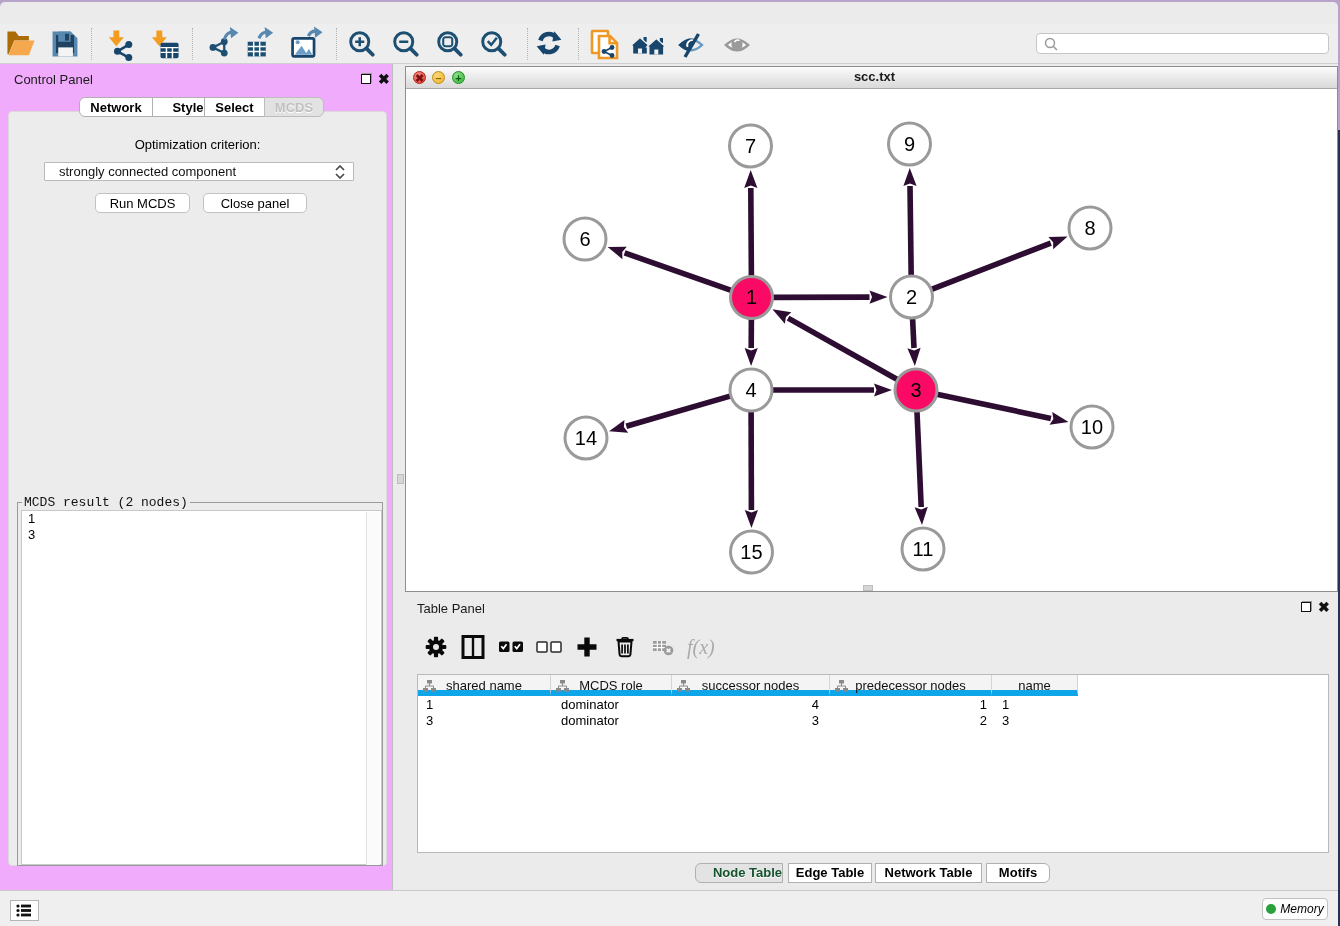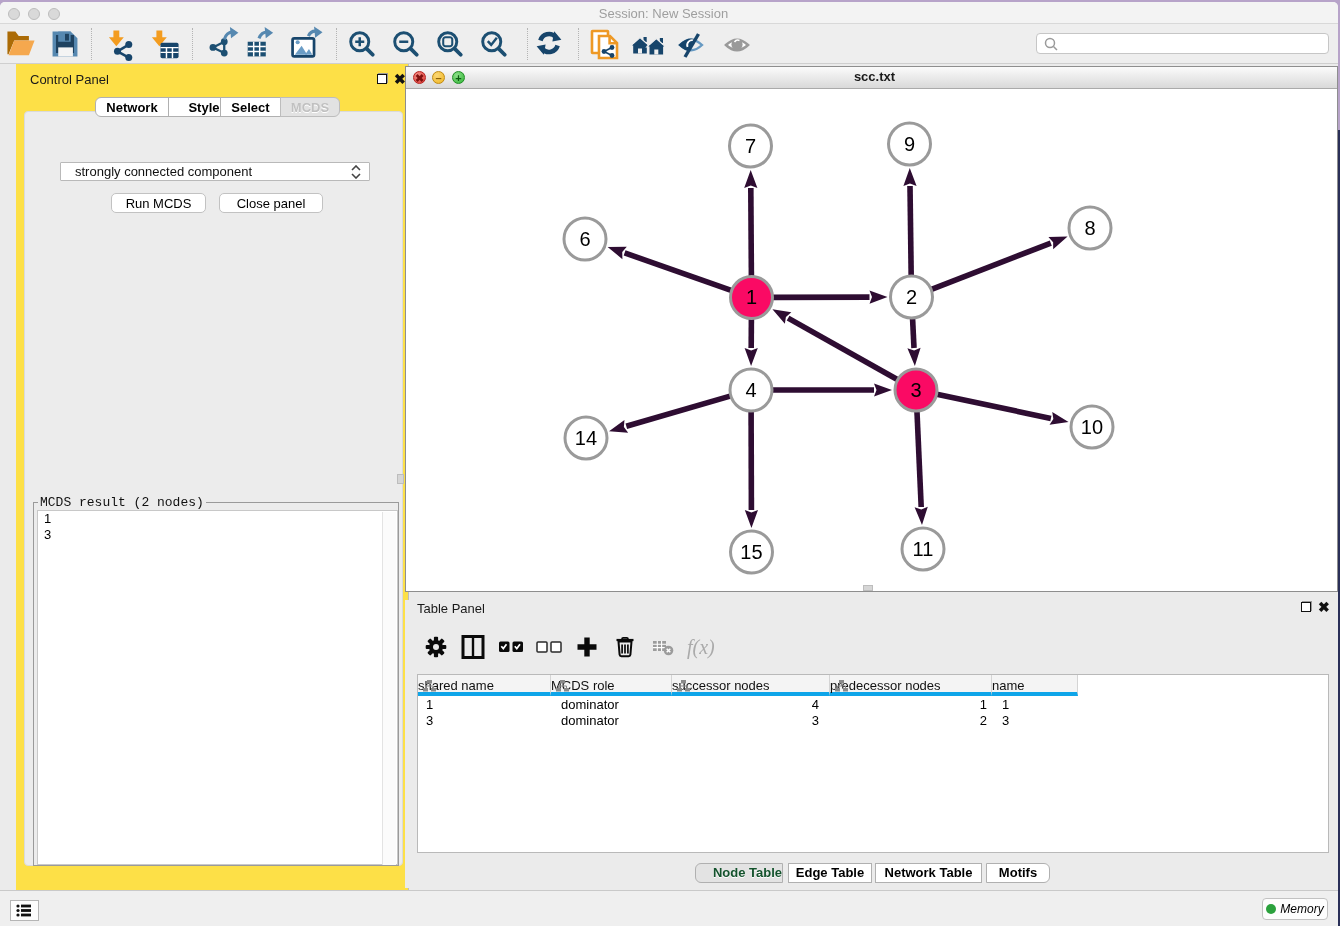--- a/index.html
+++ b/index.html
@@ -8,42 +8,42 @@
 #win { position:absolute; left:0; top:2px; width:1338px; height:924px; background:#ebebeb; border-radius:5px 5px 0 0; }
 
 #titlebar { position:absolute; left:0; top:0; width:1338px; height:22px; background:#f3f3f3; border-radius:5px 5px 0 0; border-bottom:1px solid #d8d8d8; }
 .tl { position:absolute; top:6px; width:12px; height:12px; border-radius:50%; background:#d9d9d9; border:1px solid #bdbdbd; }
 #wtitle { position:absolute; top:4px; left:0; width:1327px; text-align:center; font-size:13px; color:#9e9e9e; }
 
 #toolbar { position:absolute; left:0; top:22px; width:1338px; height:40px; background:#eeeeee; border-bottom:1px solid #cfcfcf; }
 .tsep { position:absolute; top:4px; height:32px; width:0; border-left:1px dotted #b4b4b4; }
 #searchbox { position:absolute; left:1036px; top:9px; width:293px; height:21px; background:#fff; border:1px solid #c6c6c6; border-radius:4px; }
 
-#cpanel { position:absolute; left:16px; top:62px; width:393px; height:826px; background:#fde047; border-right:1px solid #bdbdbd; }
+#cpanel { position:absolute; left:0; top:62px; width:393px; height:826px; background:#f0abfc; border-right:1px solid #bdbdbd; }
 .pheadtxt { position:absolute; font-size:13px; color:#1a1a1a; }
 .floatbtn { position:absolute; width:10px; height:10px; border:1.5px solid #111; background:#fff; box-shadow:1px -1px 0 #999; }
 .xbtn { position:absolute; font-size:14px; font-weight:bold; color:#111; line-height:10px; }
 
 .tab { position:absolute; top:33px; z-index:3; height:20px; font-size:13px; font-weight:bold; text-align:center; line-height:19px; background:#fff; border:1px solid #b0b0b0; color:#000; }
 
 #cpcontent { position:absolute; left:8px; top:47px; width:379px; height:755px; background:#ececec; border:1px solid #dadada; border-radius:4px; }
 .btn { position:absolute; background:#fff; border:1px solid #c2c2c2; border-radius:5px; font-size:13px; color:#000; text-align:center; }
 fieldset#mcds { position:absolute; left:17px; top:431px; width:366px; height:371px; border:1px solid #9a9a9a; background:#ececec; }
 fieldset#mcds legend { font-size:13px; color:#111; padding:0 2px; margin-left:4px;font-family:Liberation Mono, monospace; }
 #mcdstext { position:absolute; left:3px; top:0px; width:361px; height:355px; background:#fff; border:1px solid #c8c8c8; font-size:13px; color:#000; padding:0 0 0 6px; line-height:16px; }
 #mcdssb { position:absolute; right:1px; top:1px; width:14px; height:353px; background:#fbfbfb; border-left:1px solid #e3e3e3; }
 
 #netframe { position:absolute; left:405px; top:64px; width:933px; height:526px; border:1px solid #8e8e8e; background:#fff; }
 #nettitle { position:absolute; left:0; top:0; width:100%; height:22px; background:linear-gradient(#fbfbfb,#d9d9d9); border-bottom:1px solid #aaa; }
 #nettitle .t { position:absolute; width:100%; left:3px; text-align:center; top:2px; font-size:13px; font-weight:bold; color:#1a1a1a; }
 .mbtn { position:absolute; top:4px; width:13px; height:13px; border-radius:50%; font-size:11px; font-weight:bold; text-align:center; line-height:12px; }
 
 #tpanel { position:absolute; left:405px; top:598px; width:933px; height:288px; background:#ebebeb; }
 #ttable { position:absolute; left:12px; top:74px; width:912px; height:179px; background:#fff; border:1px solid #b9b9b9; }
-.th { position:absolute; top:0; height:21px; background:#f4f4f4; border-right:1px solid #d4d4d4; border-bottom:4px solid #0ea5e9; font-size:13px; color:#111; text-align:left; line-height:21px; }
+.th { position:absolute; top:0; height:21px; background:#f4f4f4; border-right:1px solid #d4d4d4; border-bottom:6px solid #0ea5e9; font-size:13px; color:#111; text-align:center; line-height:21px; }
 .thi { position:absolute; left:5px; top:5px; }
 .td { position:absolute; font-size:13px; color:#000; height:16px; line-height:16px; }
 
 .btab { position:absolute; top:263px; height:20px; background:#fff; border:1px solid #b0b0b0; font-size:13px; font-weight:bold; text-align:center; line-height:18px; color:#000; }
 
 #statusbar { position:absolute; left:0; top:888px; width:1338px; height:38px; background:#efefef; border-top:1px solid #c9c9c9; }
 #memb { position:absolute; right:10px; top:7px; width:66px; height:22px; background:#fdfdfd; border:1px solid #c2c2c2; border-radius:4px; font-size:12px; text-align:center; line-height:20px; color:#000;font-style:italic; }
 #listb { position:absolute; left:10px; top:9px; width:29px; height:21px; background:#fdfdfd; border:1px solid #b5b5b5; }
 </style></head>
 <body>
@@ -52,26 +52,20 @@
 <g id="treei">
   <path d="M6.5,3 v3 M2.5,8 v-2 h8 v2 M2.5,6 v2 M10.5,6 v2" stroke="#8a8a8a" stroke-width="1" fill="none"></path>
   <rect x="4" y="0" width="5" height="3.5" fill="#8a8a8a"></rect>
   <rect x="0" y="8" width="5" height="3.5" fill="#8a8a8a"></rect>
   <rect x="8" y="8" width="5" height="3.5" fill="#8a8a8a"></rect>
 </g>
 </defs>
   </svg>
 <div class="abs" style="left:1336px; top:130px; width:4px; height:796px; background:#2a2f58;"></div>
 <div id="win">
-  <div id="titlebar">
-    <div class="tl" style="left:8px;"></div>
-    <div class="tl" style="left:28px;"></div>
-    <div class="tl" style="left:48px;"></div>
-    <div id="wtitle">Session: New Session</div>
-  </div>
   <div id="toolbar">
     <div class="tsep" style="left:91px"></div>
     <div class="tsep" style="left:192px"></div>
     <div class="tsep" style="left:336px"></div>
     <div class="tsep" style="left:527px"></div>
     <div class="tsep" style="left:578px"></div>
     <svg id="tbicons" width="780" height="40" style="position:absolute;left:0;top:-1px">
       <g transform="translate(21,21) scale(1.13)">
         <polygon points="-12,9 -12,-11 -5,-11 -2,-7 7,-7 7,-3 -6,-3 -11,9" fill="#ab6b06"></polygon>
         <polygon points="-6,-3 12,-3 7,10 -11,10" fill="#f5a84e"></polygon>
@@ -204,20 +198,21 @@
 
   <div id="cpanel">
     <div class="pheadtxt" style="left:14px; top:8px;">Control Panel</div>
     <div class="floatbtn" style="left:361px; top:10px;"></div>
     <div class="xbtn" style="left:378px; top:10px;">✖</div>
     <div class="tab" style="left:79px; width:74px; border-radius:6px 0 0 6px;">Network</div>
     <div class="tab" style="left:152px; width:72px;">Style</div>
     <div class="tab" style="left:204px; width:61px;">Select</div>
     <div class="tab" style="left:264px; width:60px; border-radius:0 6px 6px 0; background:#e2e2e2; color:#c0c0c0; text-shadow:0 1px 0 #fff; border-color:#bdbdbd;">MCDS</div>
     <div id="cpcontent">
+      <div style="position:absolute; left:0; top:25px; width:100%; text-align:center; font-size:13px; color:#000;">Optimization criterion:</div>
       <div style="position:absolute; left:35px; top:50px; width:310px; height:19px; background:#fff; border:1px solid #b9b9b9; border-radius:1px; font-size:13px; line-height:18px; padding-left:14px; color:#111;">strongly connected component
         <svg width="10" height="14" style="position:absolute; right:8px; top:2px;">
             <path d="M1 5 L5 1 L9 5" fill="none" stroke="#444" stroke-width="1.6"></path>
             <path d="M1 9 L5 13 L9 9" fill="none" stroke="#444" stroke-width="1.6"></path>
           </svg>
       </div>
       <div class="btn" style="left:86px; top:81px; width:95px; height:20px; line-height:19px;">Run MCDS</div>
       <div class="btn" style="left:194px; top:81px; width:104px; height:20px; line-height:19px;">Close panel</div>
     </div>
     <fieldset id="mcds">

